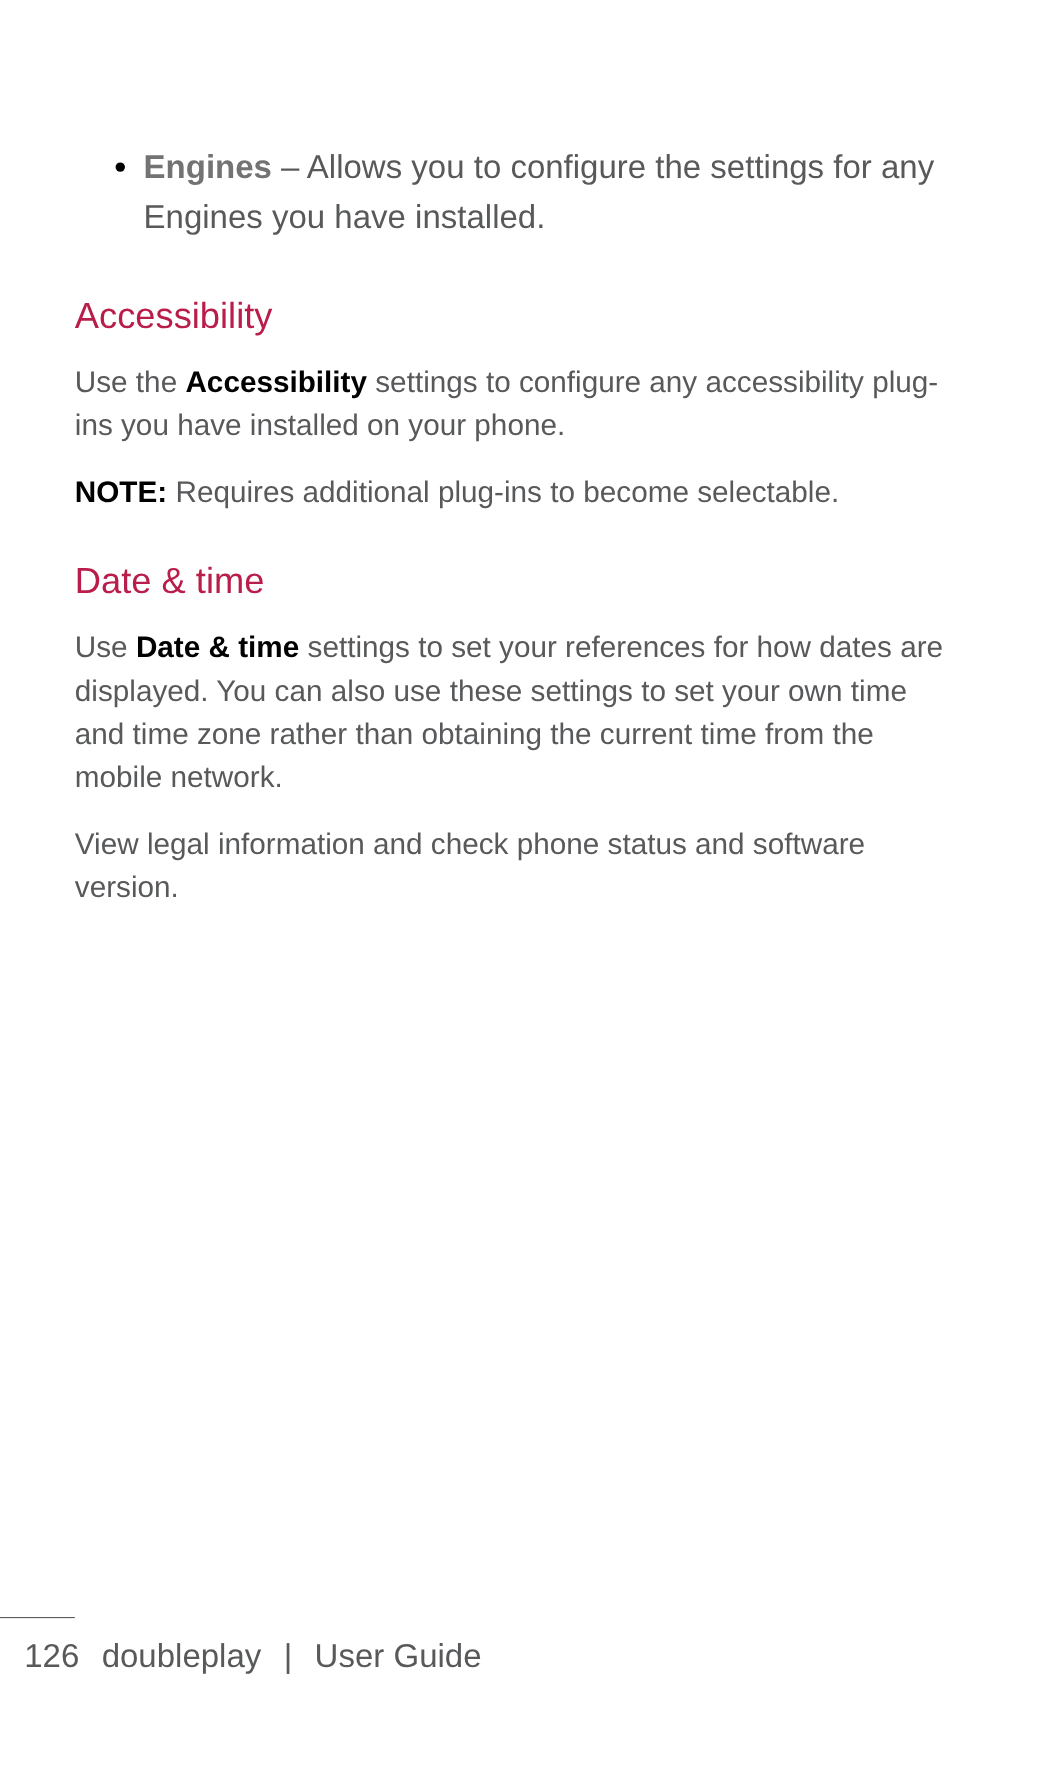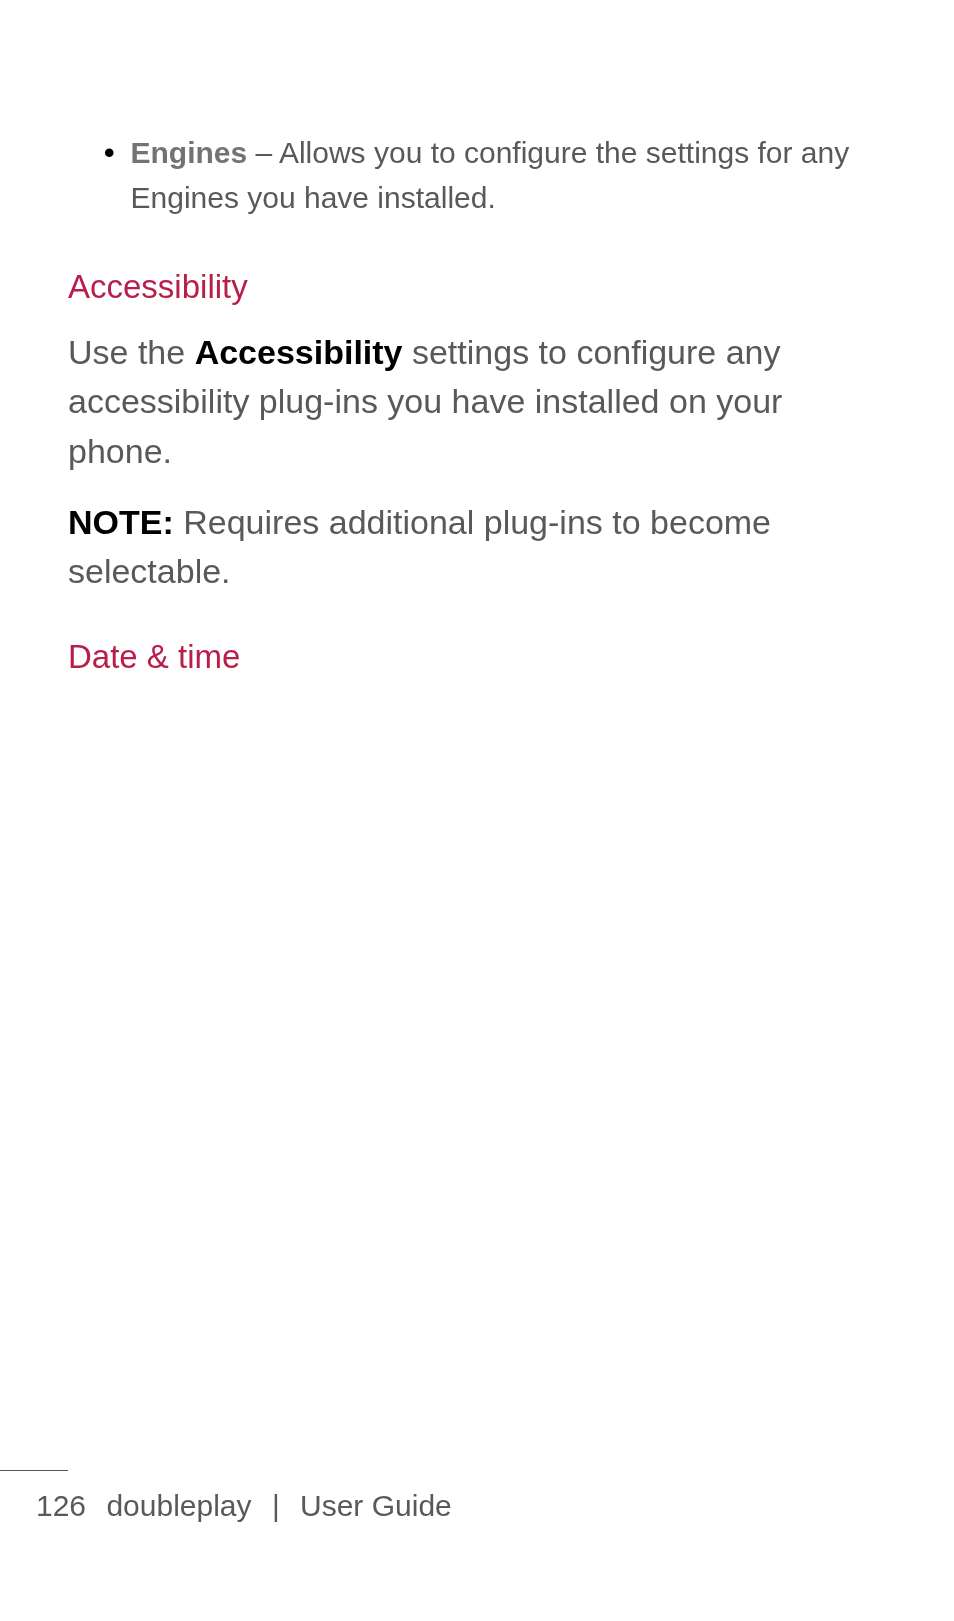--- a/index.html
+++ b/index.html
@@ -39,21 +39,21 @@
       color: #737373;
     }
     .section-heading {
       color: #b91e4a;
       font-size: 33px;
       font-weight: normal;
       margin-bottom: 22px;
       margin-top: 42px;
     }
     .body-text {
-      font-size: 34px;
+      font-size: 27px;
       line-height: 1.45;
       color: #58595b;
       margin-bottom: 22px;
     }
     .body-text .bold {
       font-weight: bold;
       color: #000;
     }
     .footer {
       position: absolute;
@@ -63,21 +63,21 @@
     }
     .footer-line {
       width: 68px;
       height: 1px;
       background: #58595b;
       margin-bottom: 18px;
     }
     .footer-text {
       font-size: 30px;
       color: #58595b;
-      padding-left: 36px;
+      padding-left: 22px;
     }
     .footer-text .page-num {
       margin-right: 12px;
     }
     .footer-text .sep {
       margin: 0 12px;
     }
   </style>
 </head>
 <body>
@@ -92,21 +92,25 @@
 
   <h2 class="section-heading">Accessibility</h2>
   <p class="body-text">
     <span>Use the </span><span class="bold">Accessibility</span><span> settings to configure any accessibility plug-ins you have installed on your phone.</span>
   </p>
   <p class="body-text">
     <span class="bold">NOTE:</span><span> Requires additional plug-ins to become selectable.</span>
   </p>
 
   <h2 class="section-heading">Date &amp; time</h2>
+  <p class="body-text">
+    <span>Use </span><span class="bold">Date &amp; time</span><span> settings to set your references for how dates are displayed. You can also use these settings to set your own time and time zone rather than obtaining the current time from the mobile network.</span>
+  </p>
 
+  <p class="body-text">View legal information and check phone status and software version.</p>
 </div>
 
 <div class="footer">
   <div class="footer-line"></div>
   <div class="footer-text">
     <span class="page-num">126</span>
     <span>doubleplay</span>
     <span class="sep">|</span>
     <span>User Guide</span>
   </div>

